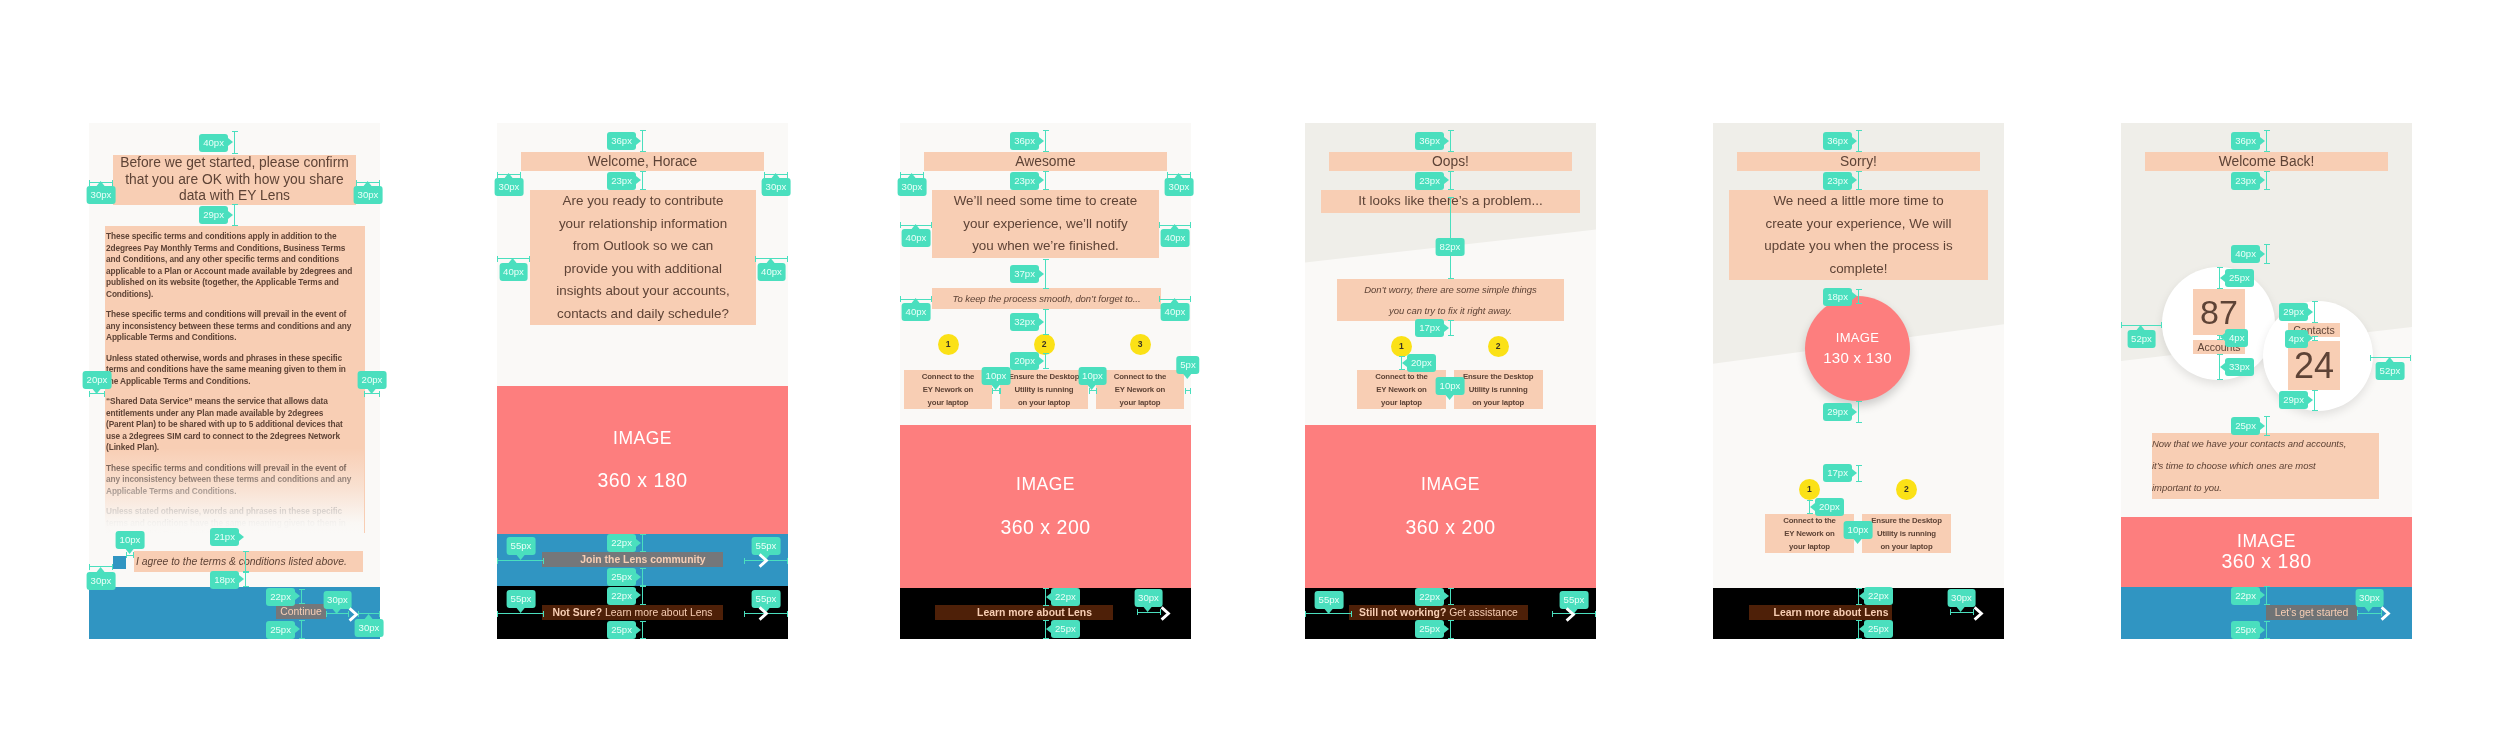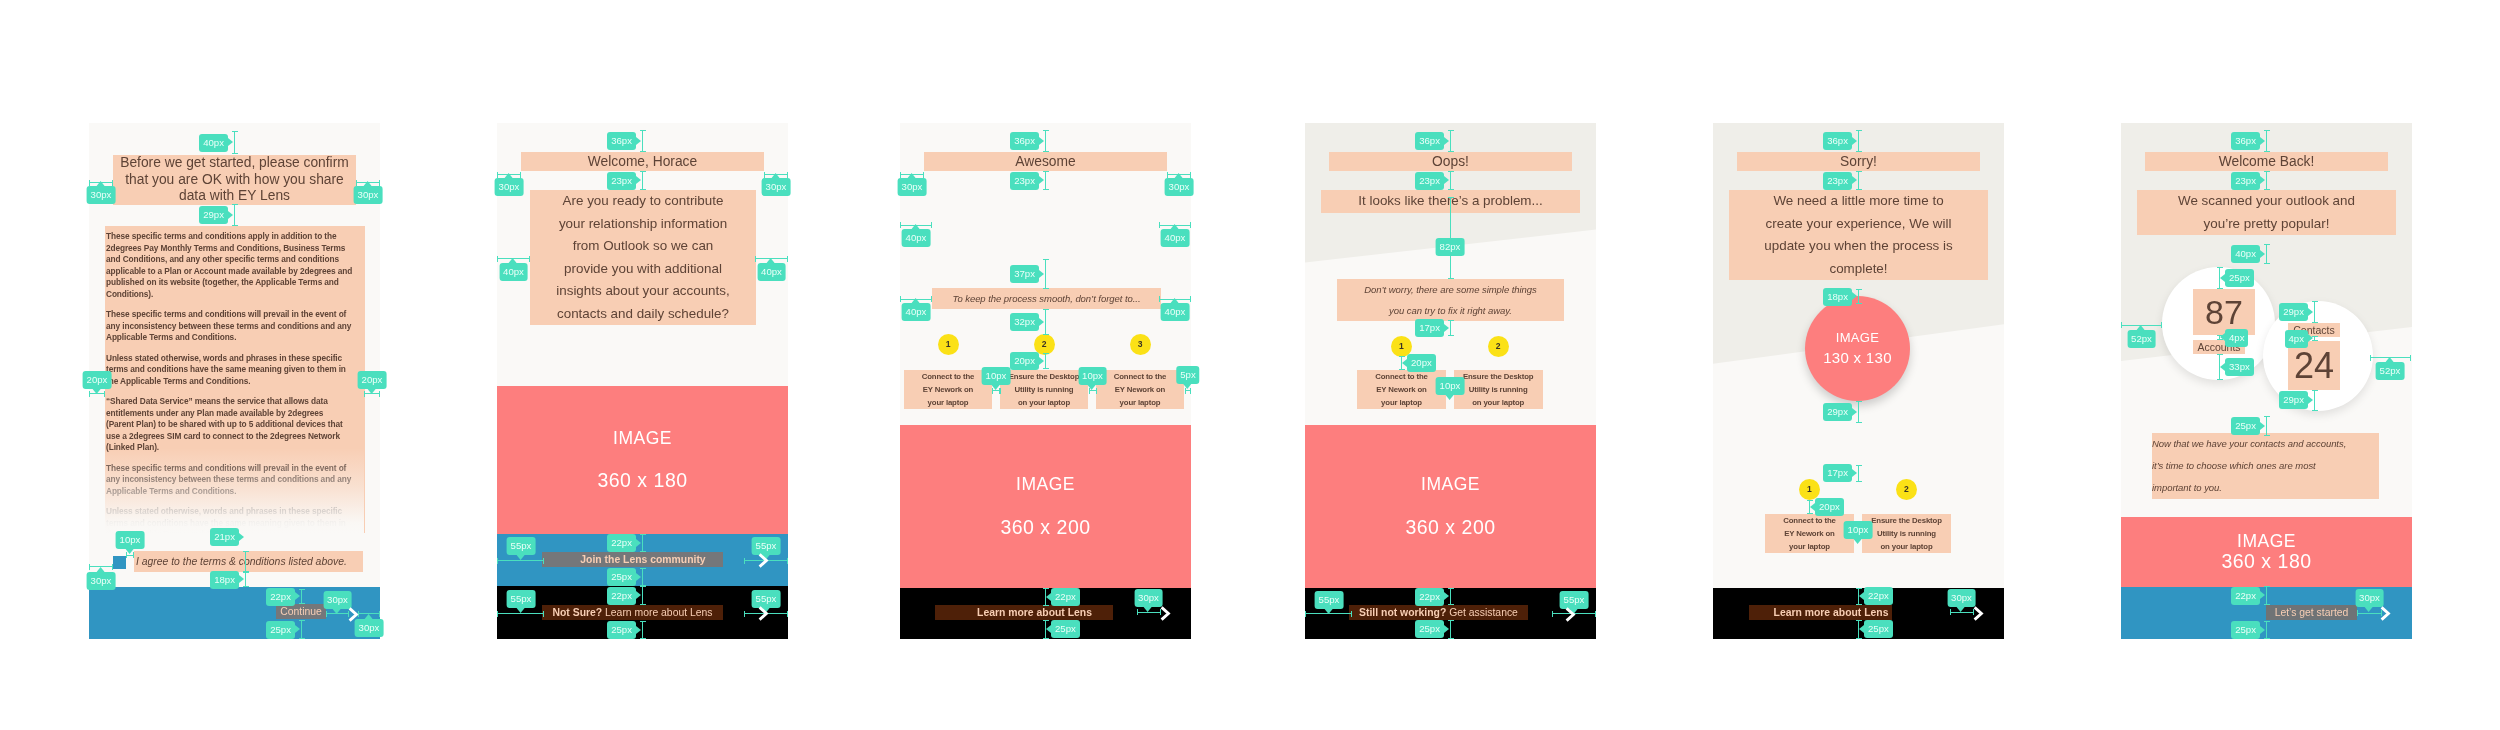--- a/index.html
+++ b/index.html
@@ -202,20 +202,31 @@
           <path d="M1.6 1.4 L8.4 7.5 L1.6 13.6" fill="none" stroke="#fff" stroke-width="2.9" stroke-linecap="butt" stroke-linejoin="miter"></path>
         </svg></span>
 </div>
 
 <div class="screen" style="left:900px">
  <div class="tbox title" style="left:24px;top:29px;width:243px;line-height:19.4px">
         <span class="ln">
           <span class="hl">Awesome</span>
         </span>
       </div>
+ <div class="tbox subt" style="left:32px;top:67px;width:227px">
+        <span class="ln">
+          <span class="hl">We’ll need some time to create</span>
+        </span>
+        <span class="ln">
+          <span class="hl">your experience, we’ll notify</span>
+        </span>
+        <span class="ln">
+          <span class="hl">you when we’re finished.</span>
+        </span>
+      </div>
  <div class="tbox ital" style="left:32px;top:165px;width:229px;line-height:21px">
         <span class="ln">
           <span class="hl">To keep the process smooth, don’t forget to...</span>
         </span>
       </div>
  <div class="stepno" style="left:37.7px;top:211px">1</div>
  <div class="tbox stept" style="left:4px;top:247px;width:88px">
         <span class="ln">
           <span class="hl">Connect to the</span>
         </span>
@@ -384,31 +395,23 @@
 
 <div class="screen" style="left:2121px">
  <div class="wash">
         <i style="top:-280px;height:501px;transform:rotate(-6.7deg)"></i>
       </div>
  <div class="tbox title" style="left:24px;top:29px;width:243px;line-height:19.4px">
         <span class="ln">
           <span class="hl">Welcome Back!</span>
         </span>
       </div>
- <div class="tbox subt" style="left:16px;top:67px;width:259px">
-        <span class="ln">
-          <span class="hl">We scanned your outlook and</span>
-        </span>
-        <span class="ln">
-          <span class="hl">you’re pretty popular!</span>
-        </span>
-      </div>
  <div class="statc" style="left:41px;top:144px;width:113px;height:113px"></div>
  <div class="statc" style="left:142px;top:178px;width:110px;height:110px"></div>
- <div class="statv" style="left:72px;top:166px;width:62px">
+ <div class="statv" style="left:72px;top:166px;width:52px">
         <span class="hl" style="font-size:34px;line-height:46px">87</span>
       </div>
  <div class="statl" style="left:72px;top:217px;width:52px">
         <span class="hl" style="font-size:10.5px;line-height:14px">Accounts</span>
       </div>
  <div class="statl" style="left:167px;top:200px;width:52px">
         <span class="hl" style="font-size:10.5px;line-height:14px">Contacts</span>
       </div>
  <div class="statv" style="left:167px;top:218px;width:52px">
         <span class="hl" style="font-size:36px;line-height:49px">24</span>
@@ -514,21 +517,21 @@
   <div class="bdg u" style="left:1175px;transform:translateX(-50%);top:303px"><span class="nk"></span><span>40px</span></div>
   <div class="vl" style="left:1045px;top:309px;height:26px"></div>
   <div class="bdg r" style="right:1461px;top:313px"><span class="nk"></span><span>32px</span></div>
   <div class="vl" style="left:1045px;top:353px;height:16px"></div>
   <div class="bdg r" style="right:1461px;top:352px"><span class="nk"></span><span>20px</span></div>
   <div class="hlne" style="left:992px;top:390px;width:8.5px"></div>
   <div class="bdg d" style="left:996px;transform:translateX(-50%);top:366.5px"><span class="nk"></span><span>10px</span></div>
   <div class="hlne" style="left:1088.5px;top:390px;width:8.5px"></div>
   <div class="bdg d" style="left:1092.5px;transform:translateX(-50%);top:366.5px"><span class="nk"></span><span>10px</span></div>
   <div class="hlne" style="left:1185px;top:390px;width:6px"></div>
-  <div class="bdg d" style="left:1188px;transform:translateX(-50%);top:366px"><span class="nk"></span><span>5px</span></div>
+  <div class="bdg d" style="left:1188px;transform:translateX(-50%);top:356px"><span class="nk"></span><span>5px</span></div>
   <div class="vl" style="left:1045px;top:588px;height:18px"></div>
   <div class="bdg l" style="left:1051px;top:588px"><span class="nk"></span><span>22px</span></div>
   <div class="vl" style="left:1045px;top:620px;height:19px"></div>
   <div class="bdg l" style="left:1051px;top:620px"><span class="nk"></span><span>25px</span></div>
   <div class="hlne" style="left:1137px;top:611.5px;width:24px"></div>
   <div class="bdg d" style="left:1148.5px;transform:translateX(-50%);top:589px"><span class="nk"></span><span>30px</span></div>
   <div class="vl" style="left:1450px;top:130px;height:22px"></div>
   <div class="bdg r" style="right:1056px;top:132px"><span class="nk"></span><span>36px</span></div>
   <div class="vl" style="left:1450px;top:171px;height:19px"></div>
   <div class="bdg r" style="right:1056px;top:171.5px"><span class="nk"></span><span>23px</span></div>

